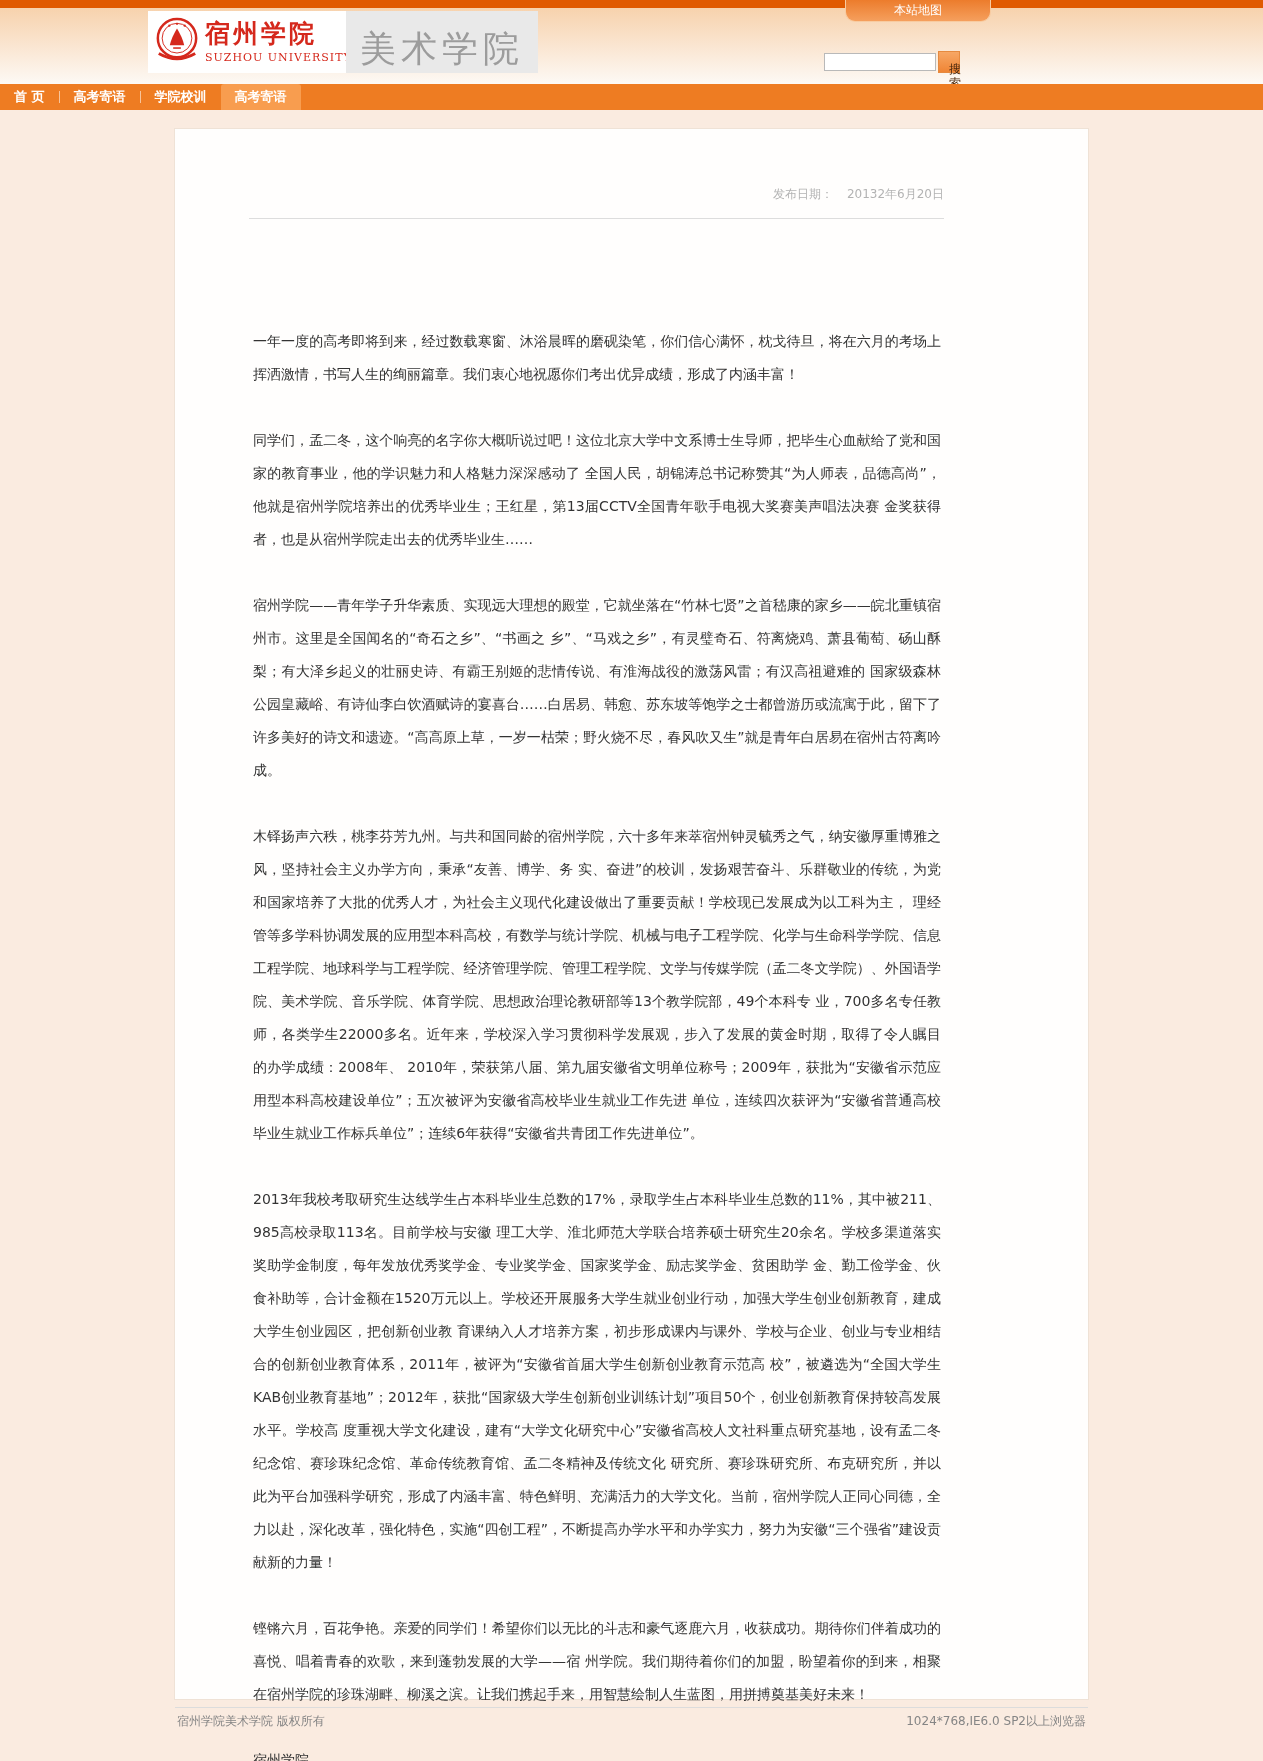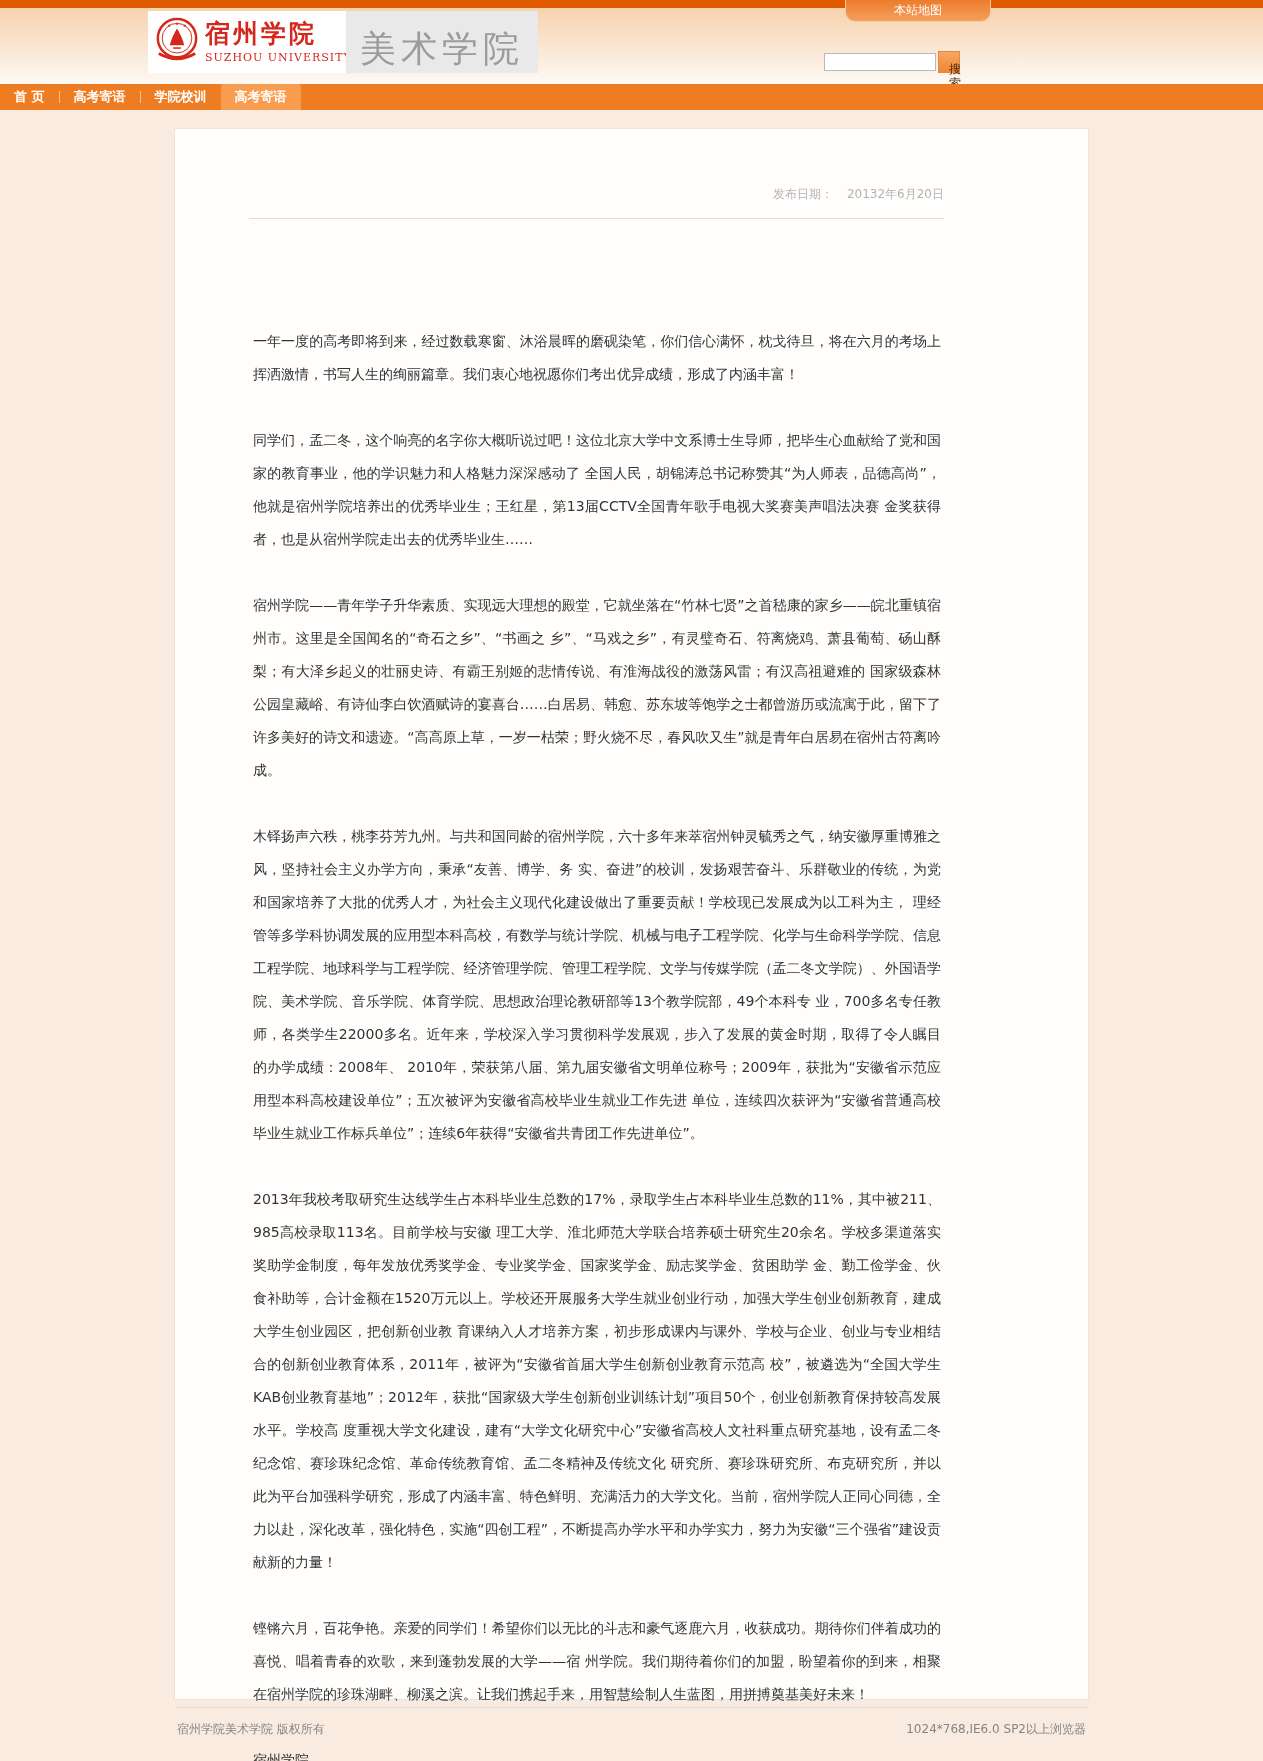--- a/index.html
+++ b/index.html
@@ -81,21 +81,21 @@
   .sep-line { width:695px; margin:8px 0 0 74px; border-top:1px solid #dddddd; }
   .body-text {
     width:688px; margin-left:78px; padding-top:106px;
     font-size:14px; line-height:33px; color:#333; text-align:justify;
   }
   .body-text p { margin:0 0 33px; }
   .signature p { margin:0; line-height:33px; }
   
   .page-footer {
     width:913px; margin:7px auto 16px; border-top:1px solid #dcdcdc;
-    padding:13px 2px 0; display:flex; justify-content:space-between;
+    padding:5px 2px 0; display:flex; justify-content:space-between;
     font-size:12px; color:#858585;
   }
 </style>
 </head>
 <body>
 
 <div class="topbar">
   <div class="sitemap-tab">本站地图</div>
 </div>
 

